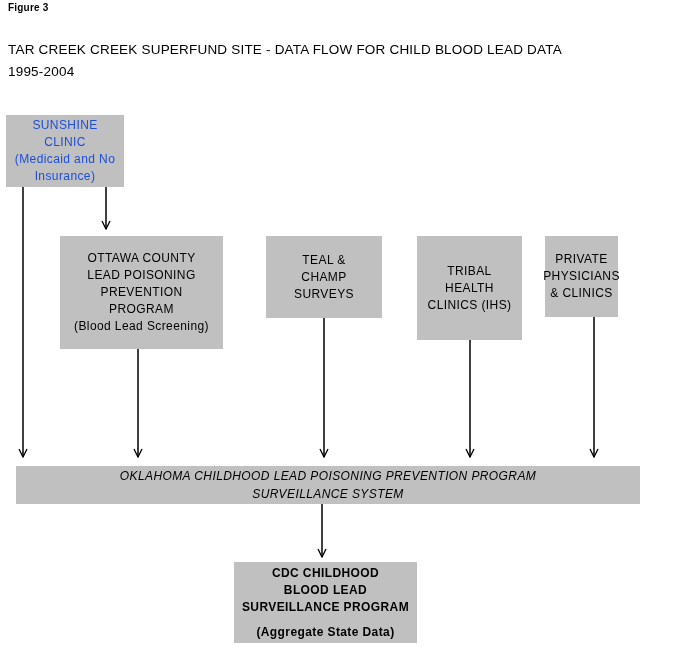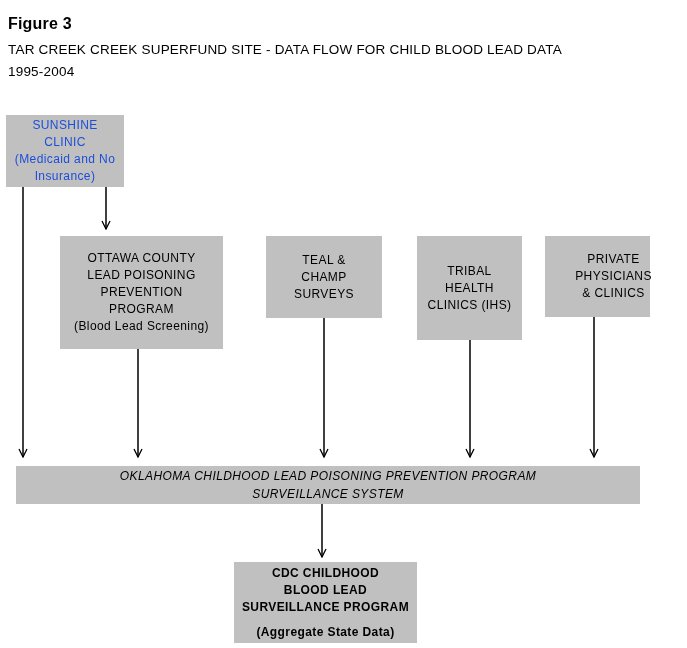--- a/index.html
+++ b/index.html
@@ -11,22 +11,22 @@
   .canvas {
     position: relative;
     width: 687px;
     height: 648px;
     background: #ffffff;
     overflow: hidden;
   }
   .figure-label {
     position: absolute;
     left: 8px;
-    top: 15px;
-    font-size: 16px;
+    top: 2px;
+    font-size: 10px;
     font-weight: bold;
     color: #000;
     letter-spacing: 0.2px;
   }
   .figure-title {
     position: absolute;
     left: 8px;
     top: 39px;
     font-size: 13.5px;
     line-height: 22px;
@@ -46,21 +46,21 @@
     font-size: 12px;
     line-height: 17px;
     letter-spacing: 0.4px;
   }
   .node .line { white-space: nowrap; }
   .node .line.gap { margin-top: 8px; }
   #node-sunshine   { left: 6px;   top: 115px; width: 118px; height: 72px; }
   #node-ottawa     { left: 60px;  top: 236px; width: 163px; height: 113px; }
   #node-teal       { left: 266px; top: 236px; width: 116px; height: 82px; }
   #node-tribal     { left: 417px; top: 236px; width: 105px; height: 104px; }
-  #node-private    { left: 545px; top: 236px; width: 73px;  height: 81px; padding-left: 32px; }
+  #node-private    { left: 545px; top: 236px; width: 73px;  height: 81px; }
   #node-oklahoma   { left: 16px;  top: 466px; width: 624px; height: 38px; line-height: 18px; font-style: italic; }
   #node-cdc        { left: 234px; top: 562px; width: 183px; height: 81px; }
   .arrow-layer {
     position: absolute;
     left: 0;
     top: 0;
     width: 687px;
     height: 648px;
     pointer-events: none;
   }

